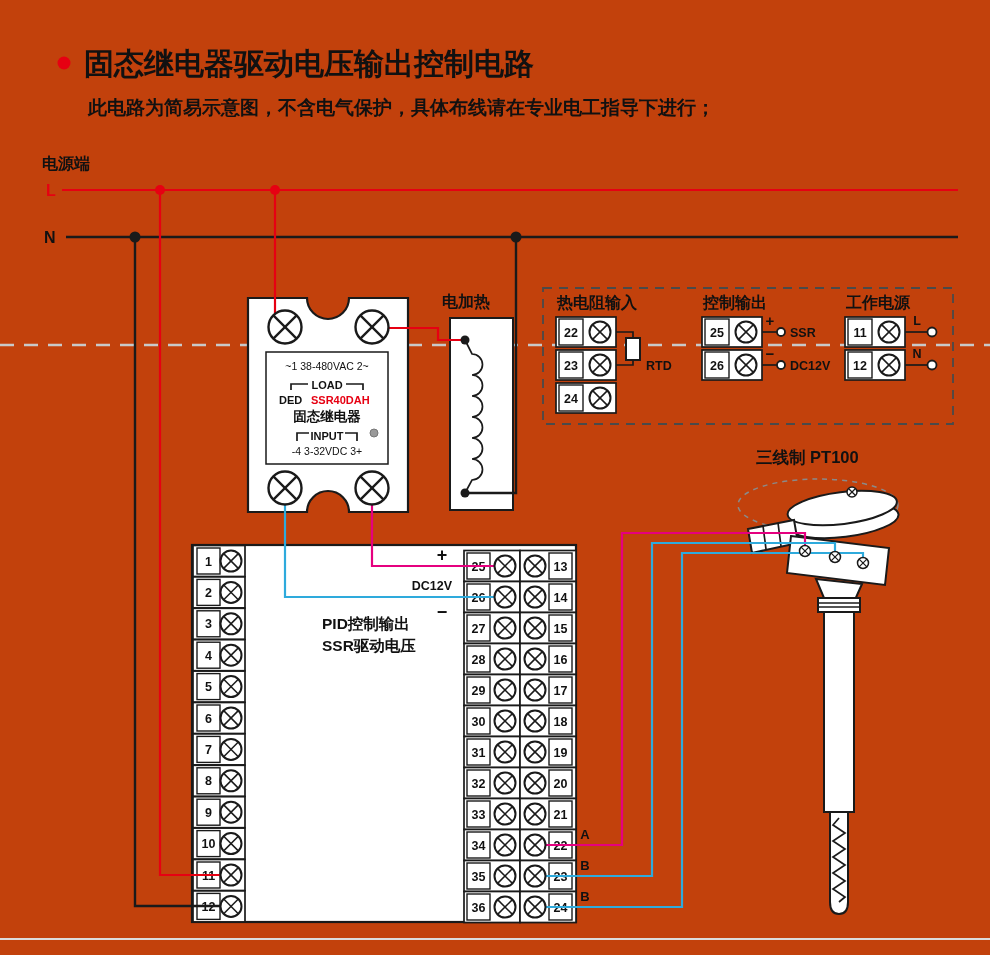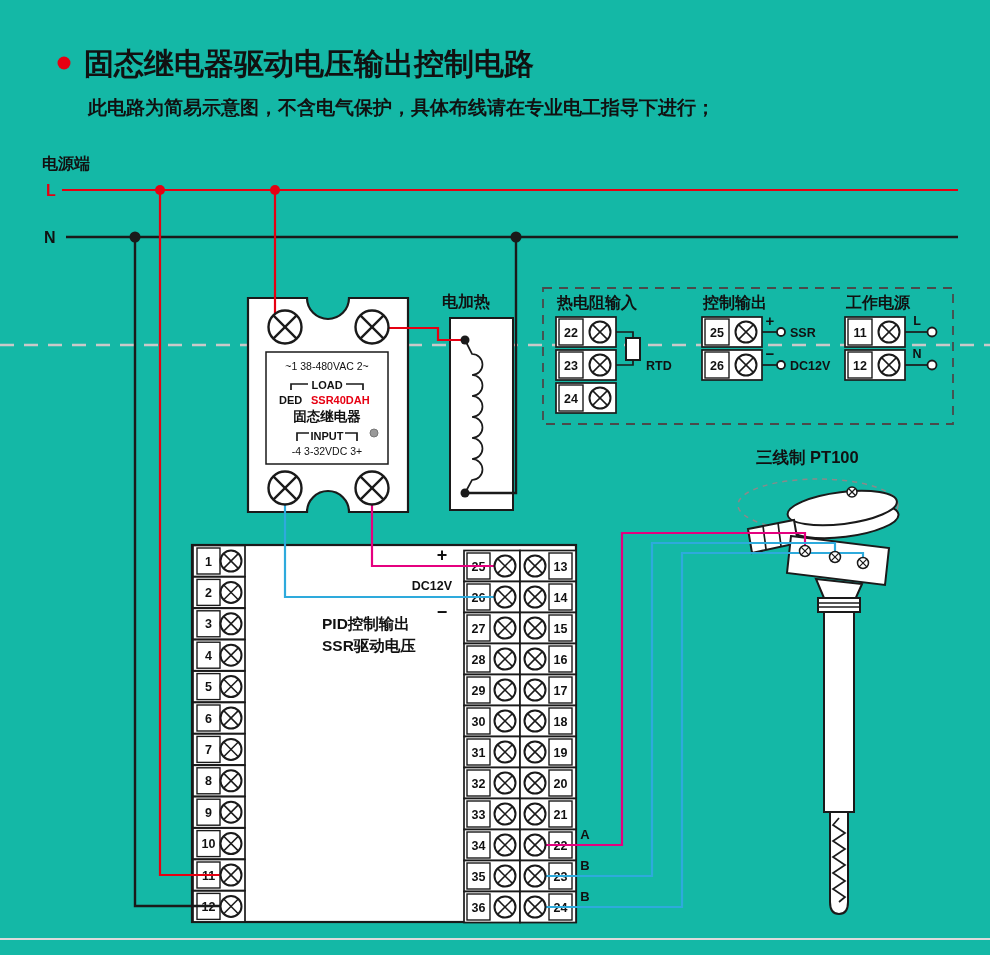--- a/index.html
+++ b/index.html
@@ -1,16 +1,16 @@
 <!DOCTYPE html>
 <html style="--red: #e60012; --magenta: #e5007f; --cyan: #2eaadc; --line: #1a1a1a; --dash: #c9c9c9;"><head>
 <meta charset="utf-8">
 <style>
   html,body{margin:0;padding:0;background:#ffffff;}
-  .stage{position:relative;width:990px;height:955px;background:#14b8a6;overflow:hidden;
+  .stage{position:relative;width:990px;height:955px;background:#c2410c;overflow:hidden;
          font-family:"Liberation Sans","DejaVu Sans",sans-serif;}
   svg{display:block}
   text{font-family:"Liberation Sans","DejaVu Sans",sans-serif;fill:#111;}
   .tt{font-size:30px;font-weight:bold;}
   .ts{font-size:19px;font-weight:bold;}
   .lbl{font-size:16px;font-weight:bold;}
   .red{fill:var(--red,#e60012);}
   .bullet{fill:var(--red,#e60012);}
   .gtitle{font-size:16px;font-weight:bold;}
   .tnum{font-size:12.5px;font-weight:bold;}

